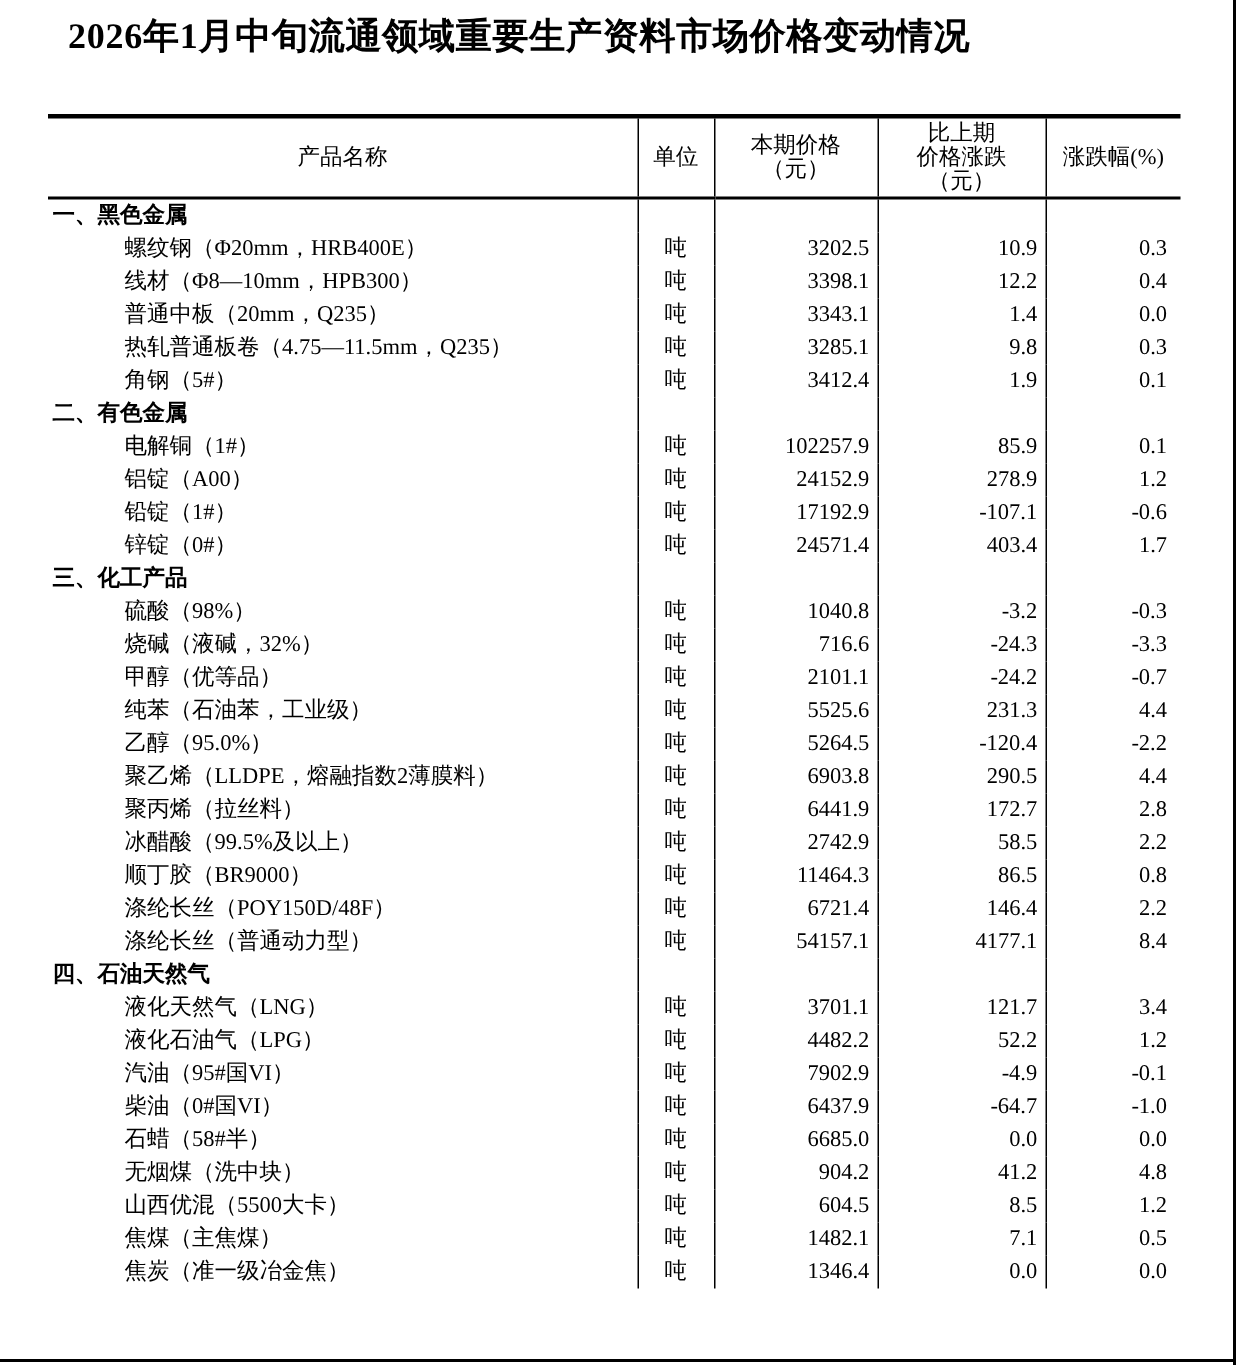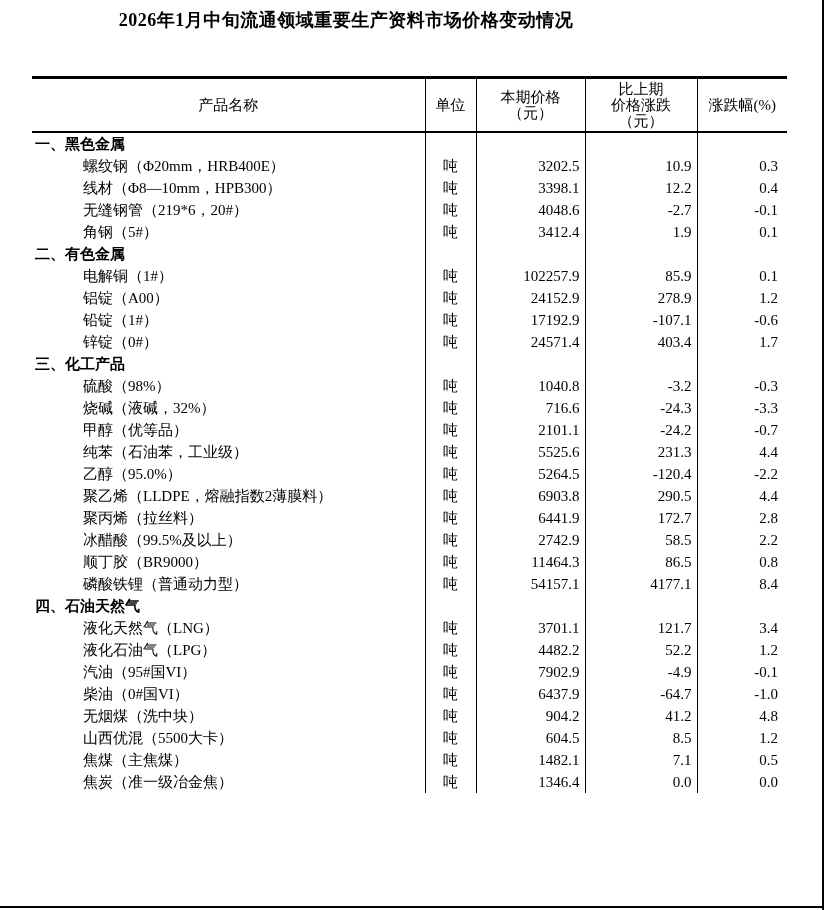--- a/index.html
+++ b/index.html
@@ -11,21 +11,21 @@
     overflow: hidden;
     font-family: "Liberation Serif", "DejaVu Serif", serif;
     color: #000;
   }
   .title {
     position: absolute;
     top: 8px;
     left: 0;
     width: 692px;
     text-align: center;
-    font-size: 18px;
+    font-size: 24px;
     font-weight: bold;
     letter-spacing: 0.5px;
   }
   .table-wrap {
     position: absolute;
     left: 32px;
     top: 76px;
     width: 755px;
   }
   .top-rule { height: 3px; background: #000; }
@@ -124,25 +124,32 @@
             <td class="c-pct b-left num">0.3</td>
           </tr>
           <tr class="item-row">
             <td class="c-name">线材（Φ8—10mm，HPB300）</td>
             <td class="c-unit b-left">吨</td>
             <td class="c-price b-left num">3398.1</td>
             <td class="c-change b-left num">12.2</td>
             <td class="c-pct b-left num">0.4</td>
           </tr>
           <tr class="item-row">
-            <td class="c-name">无缝钢管（219*6，20#）</td>
-            <td class="c-unit b-left">吨</td>
-            <td class="c-price b-left num">4048.6</td>
-            <td class="c-change b-left num">-2.7</td>
-            <td class="c-pct b-left num">-0.1</td>
+            <td class="c-name">普通中板（20mm，Q235）</td>
+            <td class="c-unit b-left">吨</td>
+            <td class="c-price b-left num">3343.1</td>
+            <td class="c-change b-left num">1.4</td>
+            <td class="c-pct b-left num">0.0</td>
+          </tr>
+          <tr class="item-row">
+            <td class="c-name">热轧普通板卷（4.75—11.5mm，Q235）</td>
+            <td class="c-unit b-left">吨</td>
+            <td class="c-price b-left num">3285.1</td>
+            <td class="c-change b-left num">9.8</td>
+            <td class="c-pct b-left num">0.3</td>
           </tr>
           <tr class="item-row">
             <td class="c-name">角钢（5#）</td>
             <td class="c-unit b-left">吨</td>
             <td class="c-price b-left num">3412.4</td>
             <td class="c-change b-left num">1.9</td>
             <td class="c-pct b-left num">0.1</td>
           </tr>
           <tr class="category-row">
             <td class="c-name">二、有色金属</td>
@@ -243,21 +250,28 @@
             <td class="c-pct b-left num">2.2</td>
           </tr>
           <tr class="item-row">
             <td class="c-name">顺丁胶（BR9000）</td>
             <td class="c-unit b-left">吨</td>
             <td class="c-price b-left num">11464.3</td>
             <td class="c-change b-left num">86.5</td>
             <td class="c-pct b-left num">0.8</td>
           </tr>
           <tr class="item-row">
-            <td class="c-name">磷酸铁锂（普通动力型）</td>
+            <td class="c-name">涤纶长丝（POY150D/48F）</td>
+            <td class="c-unit b-left">吨</td>
+            <td class="c-price b-left num">6721.4</td>
+            <td class="c-change b-left num">146.4</td>
+            <td class="c-pct b-left num">2.2</td>
+          </tr>
+          <tr class="item-row">
+            <td class="c-name">涤纶长丝（普通动力型）</td>
             <td class="c-unit b-left">吨</td>
             <td class="c-price b-left num">54157.1</td>
             <td class="c-change b-left num">4177.1</td>
             <td class="c-pct b-left num">8.4</td>
           </tr>
           <tr class="category-row">
             <td class="c-name">四、石油天然气</td>
             <td class="c-unit b-left"></td>
             <td class="c-price b-left num"></td>
             <td class="c-change b-left num"></td>
@@ -285,20 +299,27 @@
             <td class="c-pct b-left num">-0.1</td>
           </tr>
           <tr class="item-row">
             <td class="c-name">柴油（0#国VI）</td>
             <td class="c-unit b-left">吨</td>
             <td class="c-price b-left num">6437.9</td>
             <td class="c-change b-left num">-64.7</td>
             <td class="c-pct b-left num">-1.0</td>
           </tr>
           <tr class="item-row">
+            <td class="c-name">石蜡（58#半）</td>
+            <td class="c-unit b-left">吨</td>
+            <td class="c-price b-left num">6685.0</td>
+            <td class="c-change b-left num">0.0</td>
+            <td class="c-pct b-left num">0.0</td>
+          </tr>
+          <tr class="item-row">
             <td class="c-name">无烟煤（洗中块）</td>
             <td class="c-unit b-left">吨</td>
             <td class="c-price b-left num">904.2</td>
             <td class="c-change b-left num">41.2</td>
             <td class="c-pct b-left num">4.8</td>
           </tr>
           <tr class="item-row">
             <td class="c-name">山西优混（5500大卡）</td>
             <td class="c-unit b-left">吨</td>
             <td class="c-price b-left num">604.5</td>

